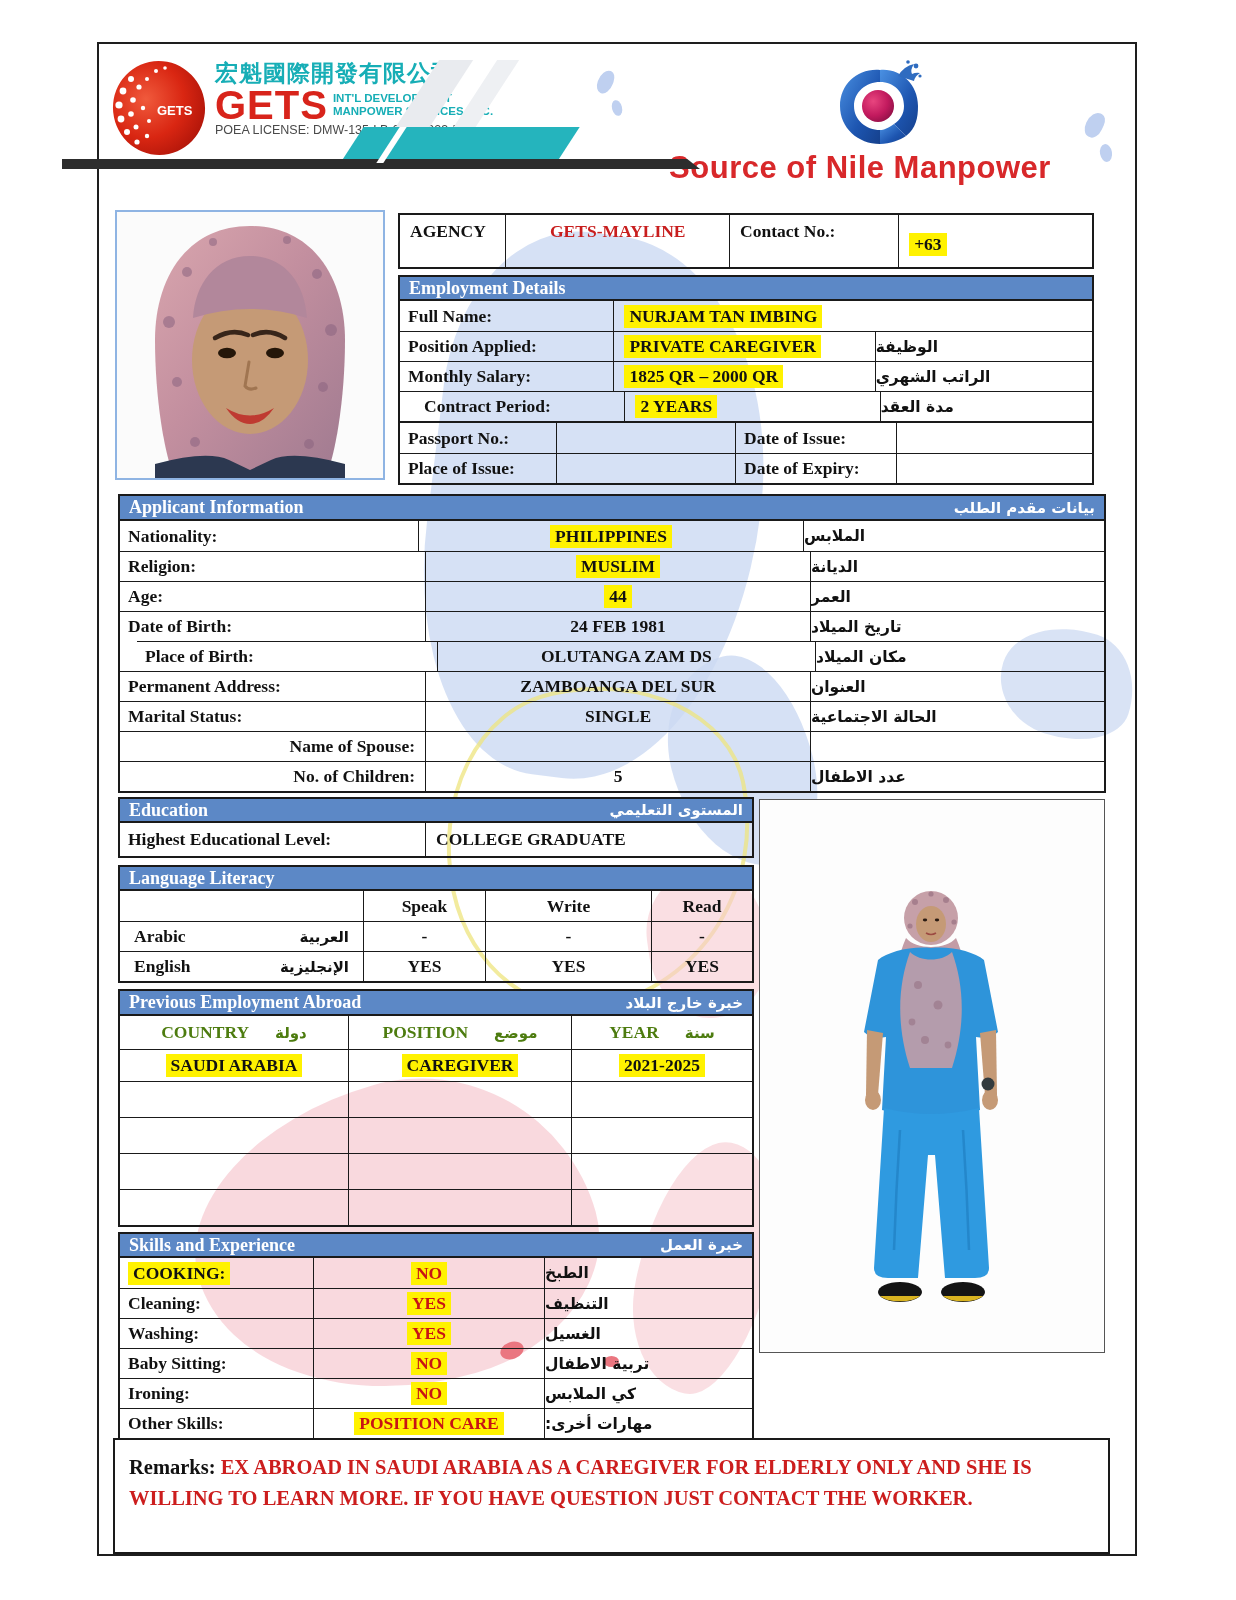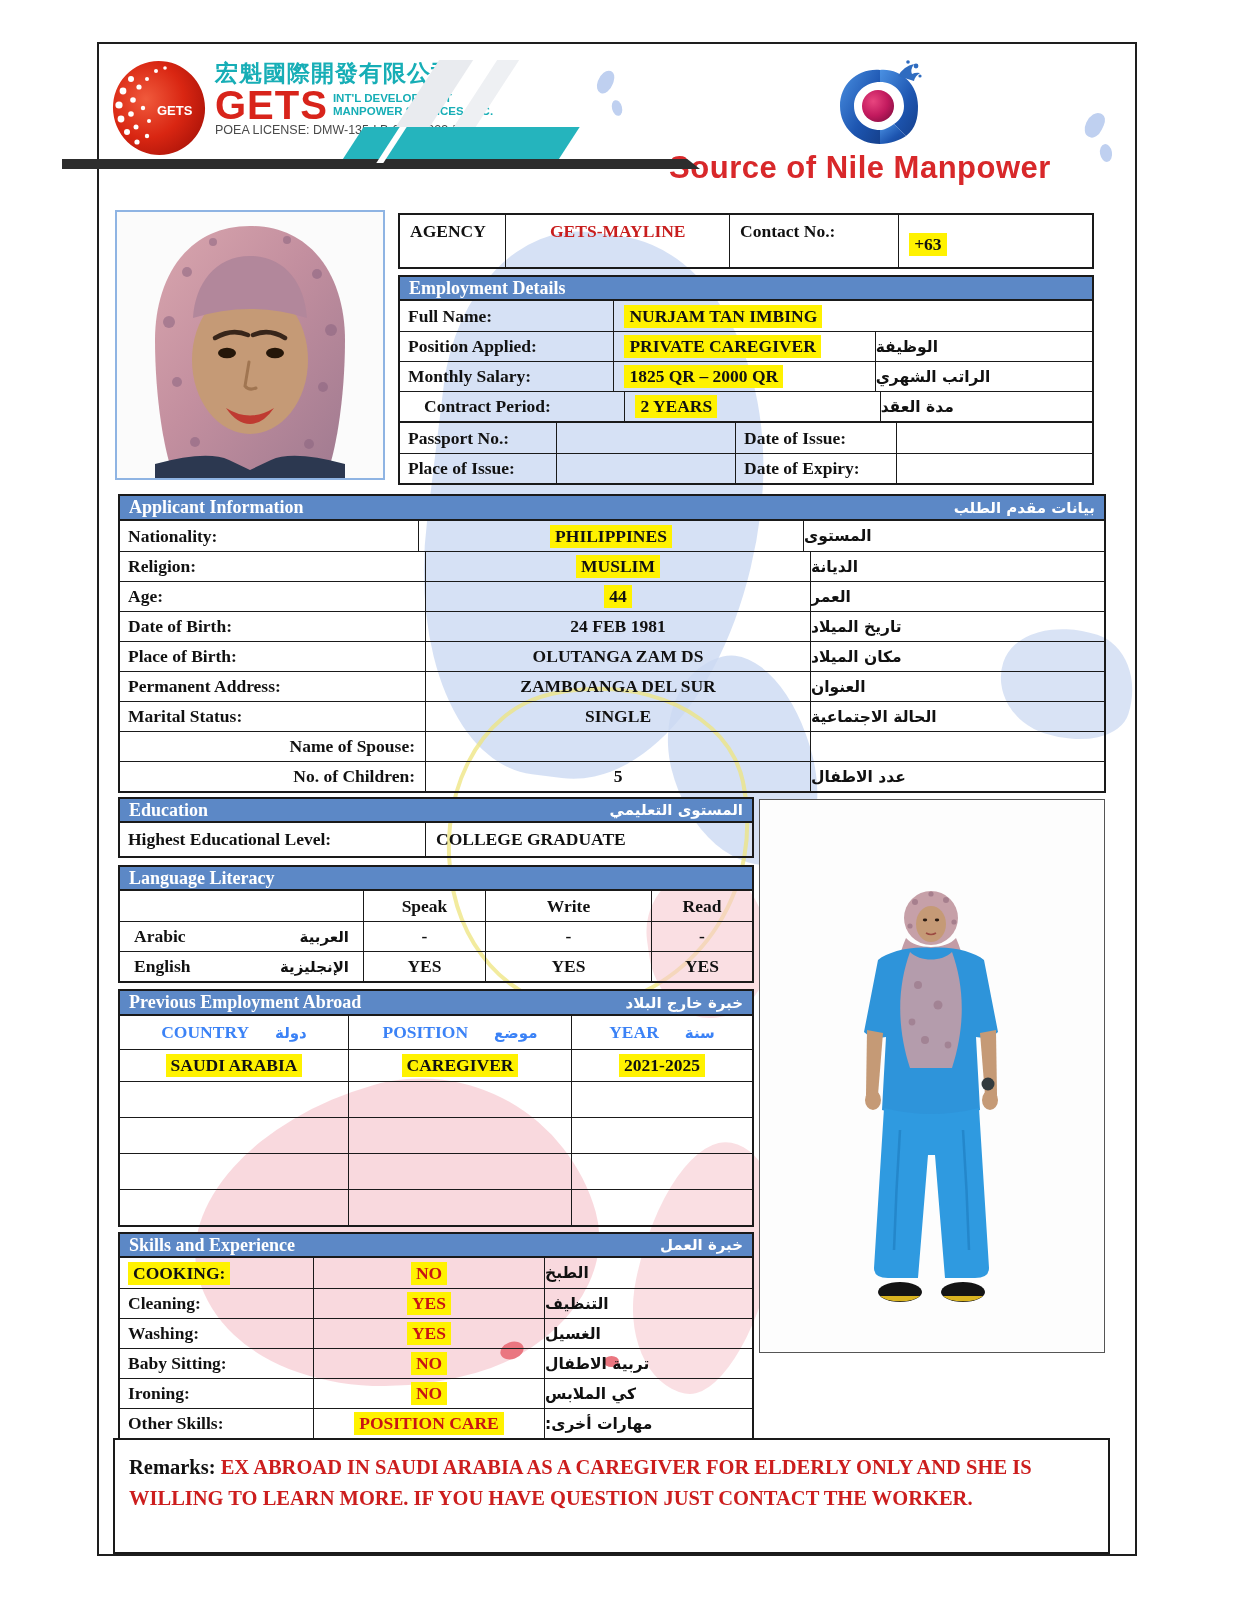--- a/index.html
+++ b/index.html
@@ -45,21 +45,21 @@
     font-weight:bold; font-size:17.5px; overflow:hidden; }
   .cell:last-child { border-right:none; }
   .lblc { padding-left:8px; }
   .rlbl { justify-content:flex-end; padding-right:10px; }
   .valc { justify-content:center; text-align:center; }
   .lvalc { padding-left:10px; }
   .arc { justify-content:flex-end; padding-right:8px; direction:rtl;
     font-family:"DejaVu Sans",sans-serif; font-size:15.5px; }
   .hl { background:#fff200; padding:1px 5px; }
   .redv { color:#c81414; }
-  .teal-h { color:#3b82f6; }
+  .teal-h { color:#4d7c0f; }
   .langc { justify-content:space-between; padding:0 14px; }
   .langc .ar-s { font-family:"DejaVu Sans",sans-serif; font-size:15px; direction:rtl; }
   .pehc { justify-content:center; gap:26px; }
   .pehc .ar-s { font-family:"DejaVu Sans",sans-serif; font-size:15px; direction:rtl; }
 
   
   .portrait-box { left:115px; top:210px; width:270px; height:270px;
     border:2px solid #8fb4e3; background:#fff; z-index:2; }
   .body-box { left:759px; top:799px; width:346px; height:554px;
     border:1.5px solid #555; background:#fff; z-index:2; }
@@ -278,42 +278,42 @@
   <div class="hbar" style="height:27px;">
     <span>Applicant Information</span>
     <span class="ar-h">بيانات مقدم الطلب</span>
   </div>
   <div class="tbl">
     <div class="trow" style="height:30px;">
       <div class="cell lblc" style="width:299px;">Nationality:</div>
       <div class="cell valc" style="width:385px;">
           <span class="hl">PHILIPPINES</span>
         </div>
-      <div class="cell arc" style="width:293px;">المستوى</div>
+      <div class="cell arc" style="width:293px;">الملابس</div>
     </div>
     <div class="trow" style="height:30px;">
       <div class="cell lblc" style="width:306px;">Religion:</div>
       <div class="cell valc" style="width:385px;">
           <span class="hl">MUSLIM</span>
         </div>
       <div class="cell arc" style="width:293px;">الديانة</div>
     </div>
     <div class="trow" style="height:30px;">
       <div class="cell lblc" style="width:306px;">Age:</div>
       <div class="cell valc" style="width:385px;">
           <span class="hl">44</span>
         </div>
       <div class="cell arc" style="width:293px;">العمر</div>
     </div>
     <div class="trow" style="height:30px;">
       <div class="cell lblc" style="width:306px;">Date of Birth:</div>
       <div class="cell valc" style="width:385px;">24 FEB 1981</div>
       <div class="cell arc" style="width:293px;">تاريخ الميلاد</div>
     </div>
-    <div class="trow" style="height:30px;">
+    <div class="trow" style="height:30px;margin-left:17px;">
       <div class="cell lblc" style="width:306px;">Place of Birth:</div>
       <div class="cell valc" style="width:385px;">OLUTANGA ZAM DS</div>
       <div class="cell arc" style="width:293px;">مكان الميلاد</div>
     </div>
     <div class="trow" style="height:30px;">
       <div class="cell lblc" style="width:306px;">Permanent Address:</div>
       <div class="cell valc" style="width:385px;">ZAMBOANGA DEL SUR</div>
       <div class="cell arc" style="width:293px;">العنوان</div>
     </div>
     <div class="trow" style="height:30px;">

